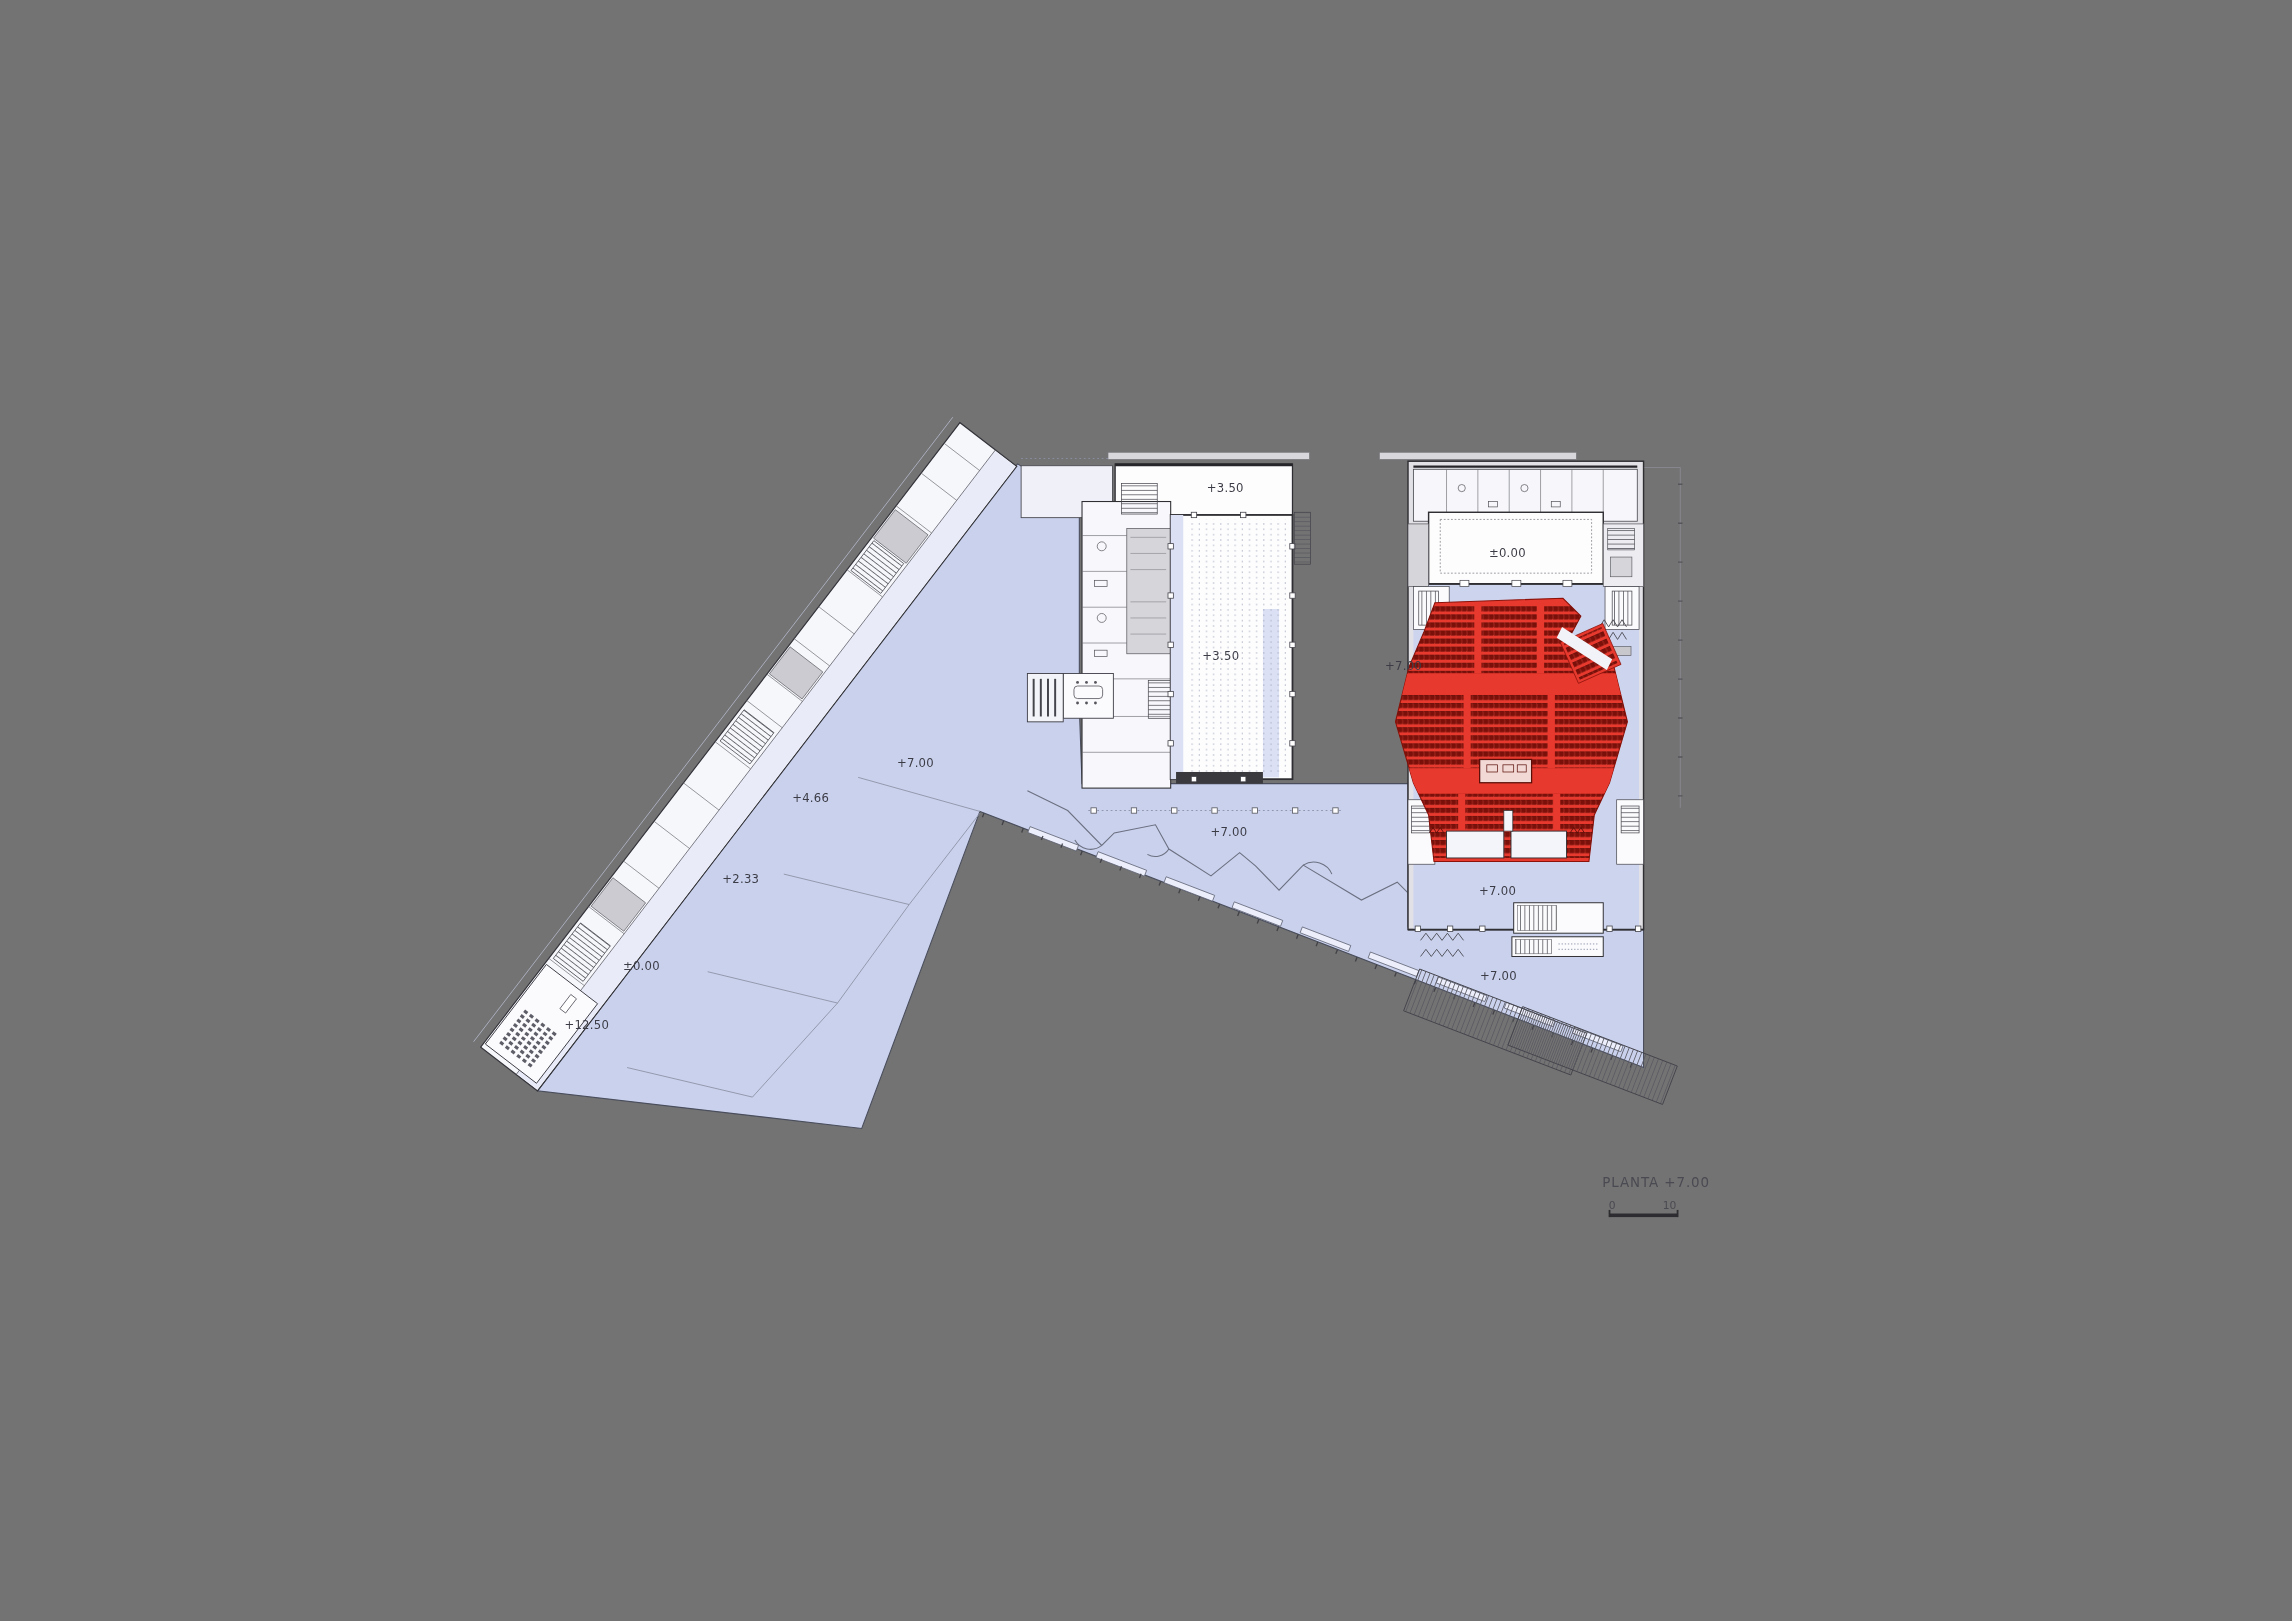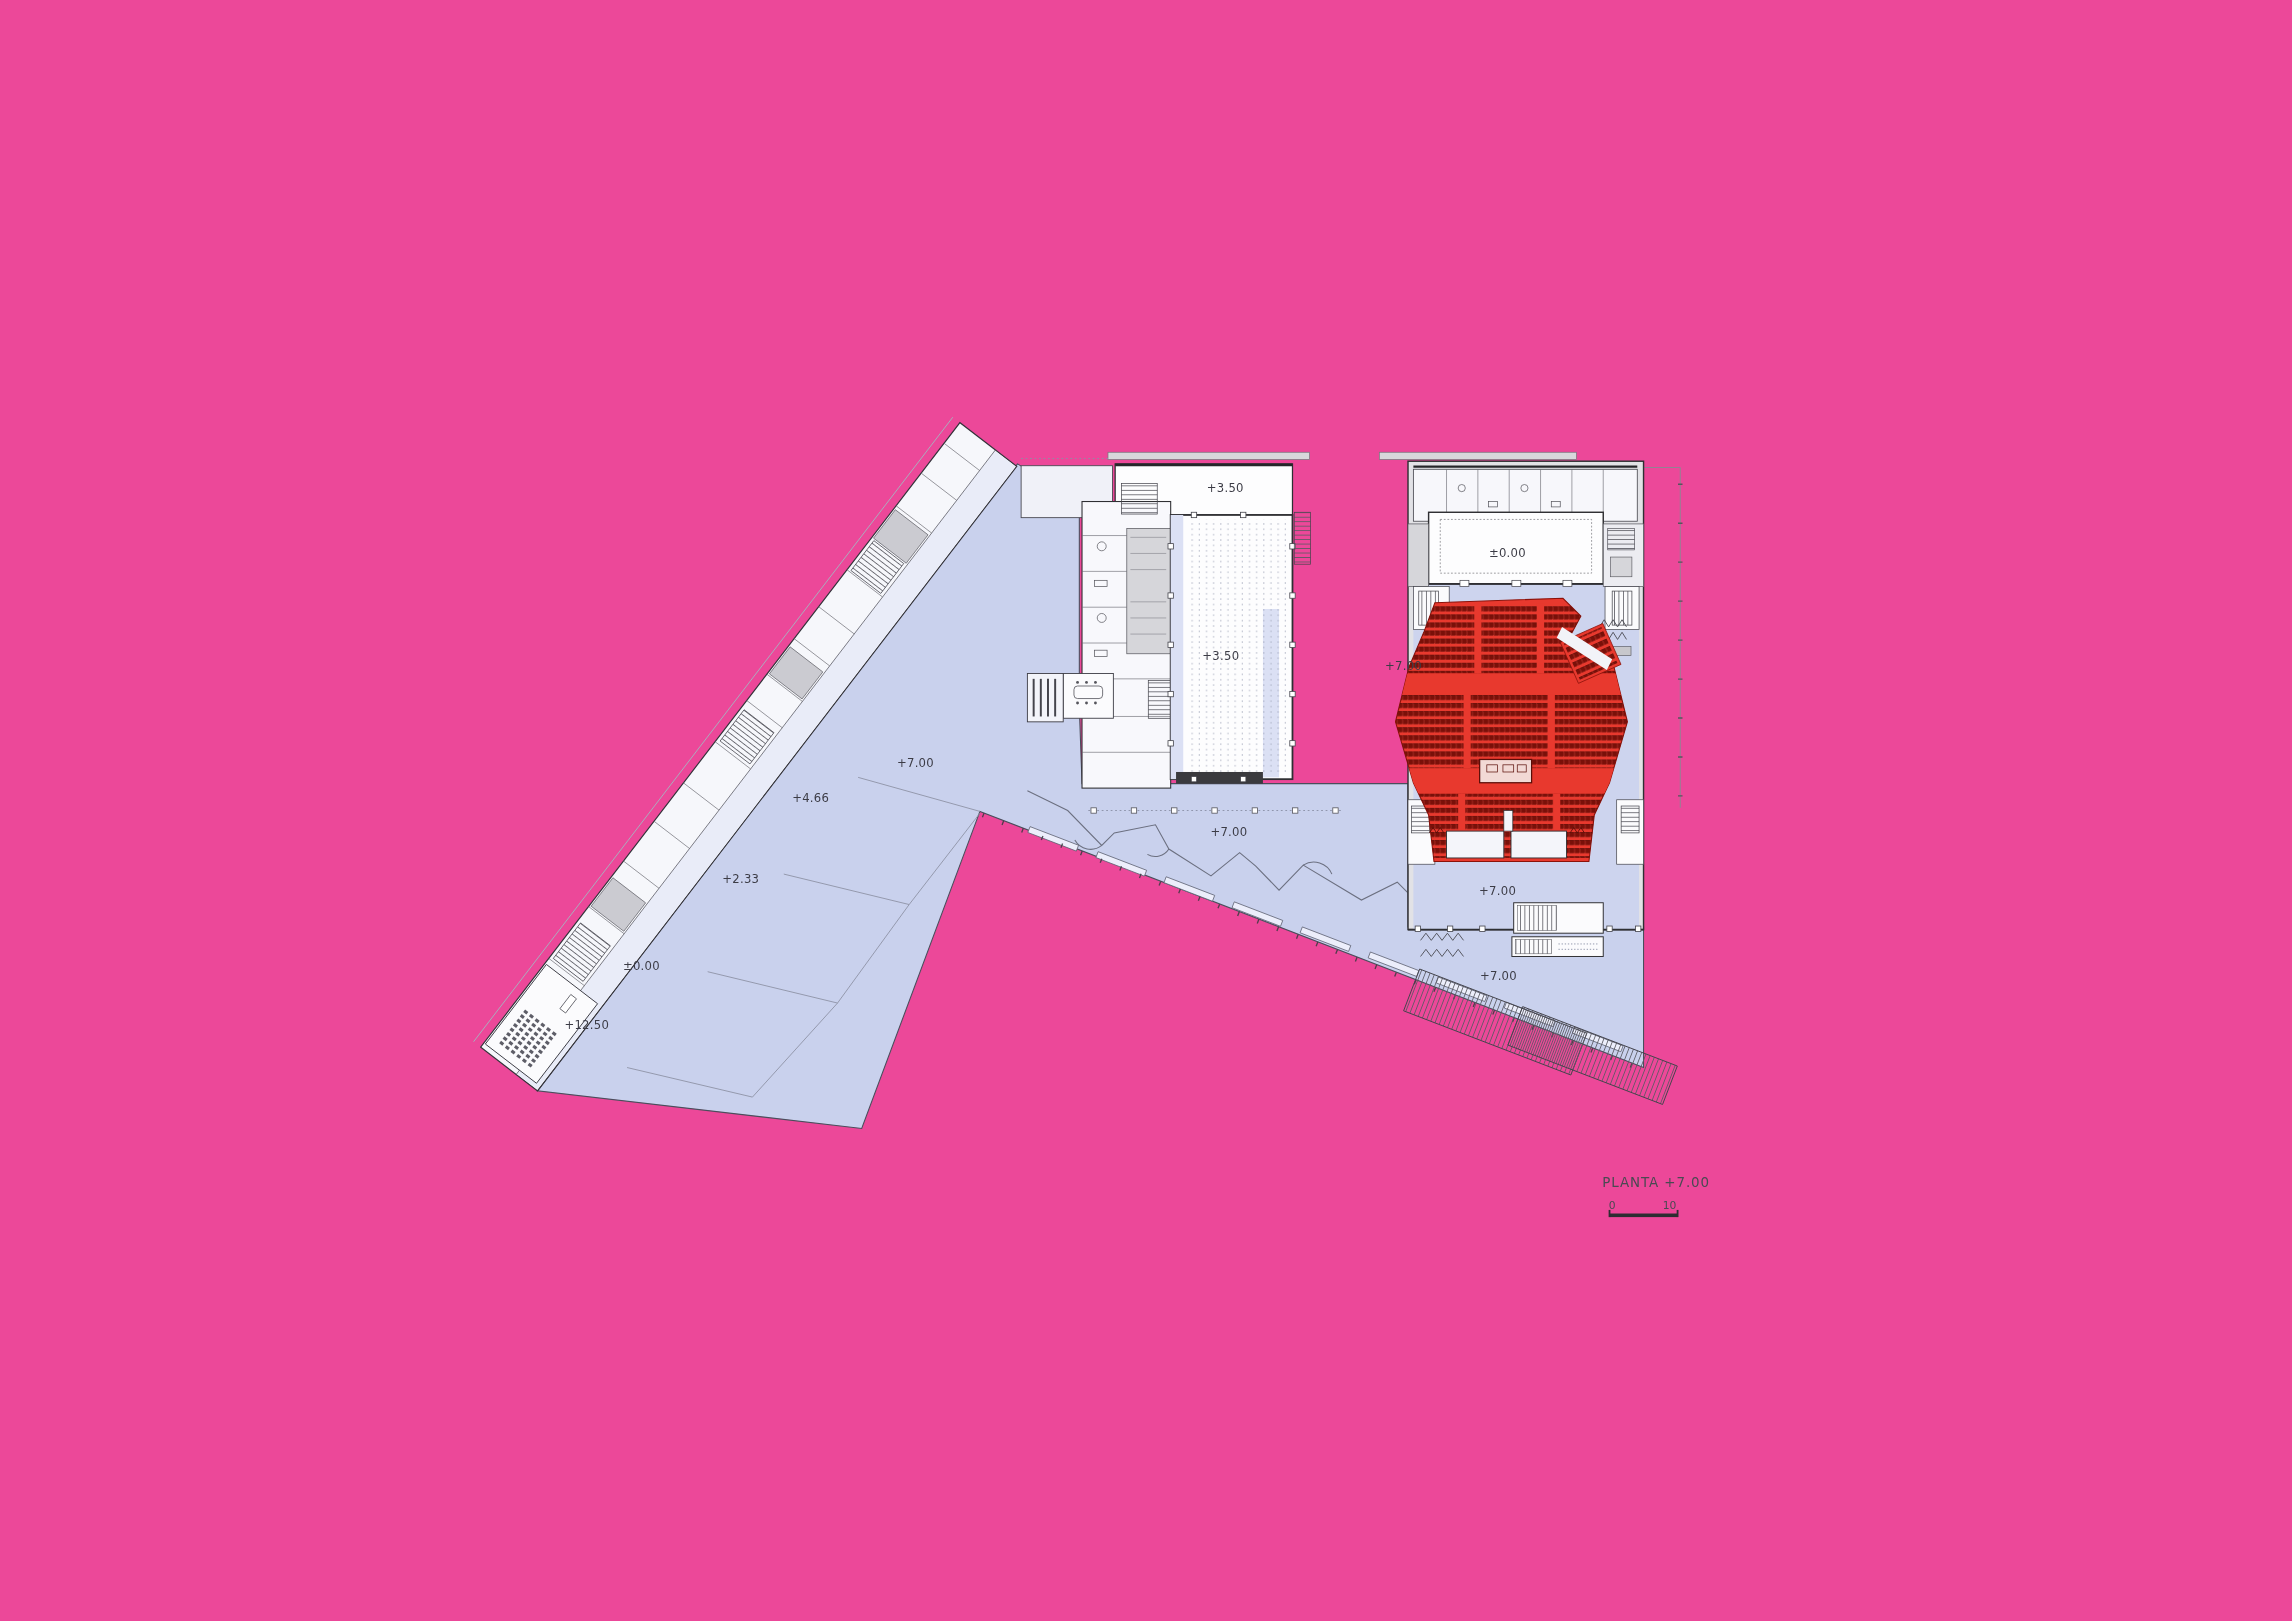--- a/index.html
+++ b/index.html
@@ -1,16 +1,16 @@
 <!DOCTYPE html>
 <html style="font-size:14.3px"><head>
 <meta charset="utf-8">
 <style>
   html,body{margin:0;padding:0;background:#ffffff;}
-  .page{position:relative;width:2293px;height:1621px;background:#ec4899;overflow:hidden;
+  .page{position:relative;width:2293px;height:1621px;background:#737373;overflow:hidden;
         font-family:"DejaVu Sans",sans-serif;}
   svg{display:block;}
   svg text{font-family:"DejaVu Sans","Liberation Sans",sans-serif;fill:#3c3c46;}
   .lbl{font-size:13px;letter-spacing:0.3px;}
   .title-text{font-size:15px;letter-spacing:1px;fill:#4a4a52;}
   .scale-num{font-size:12px;fill:#4a4a52;}
 </style>
 </head>
 <body>
 

